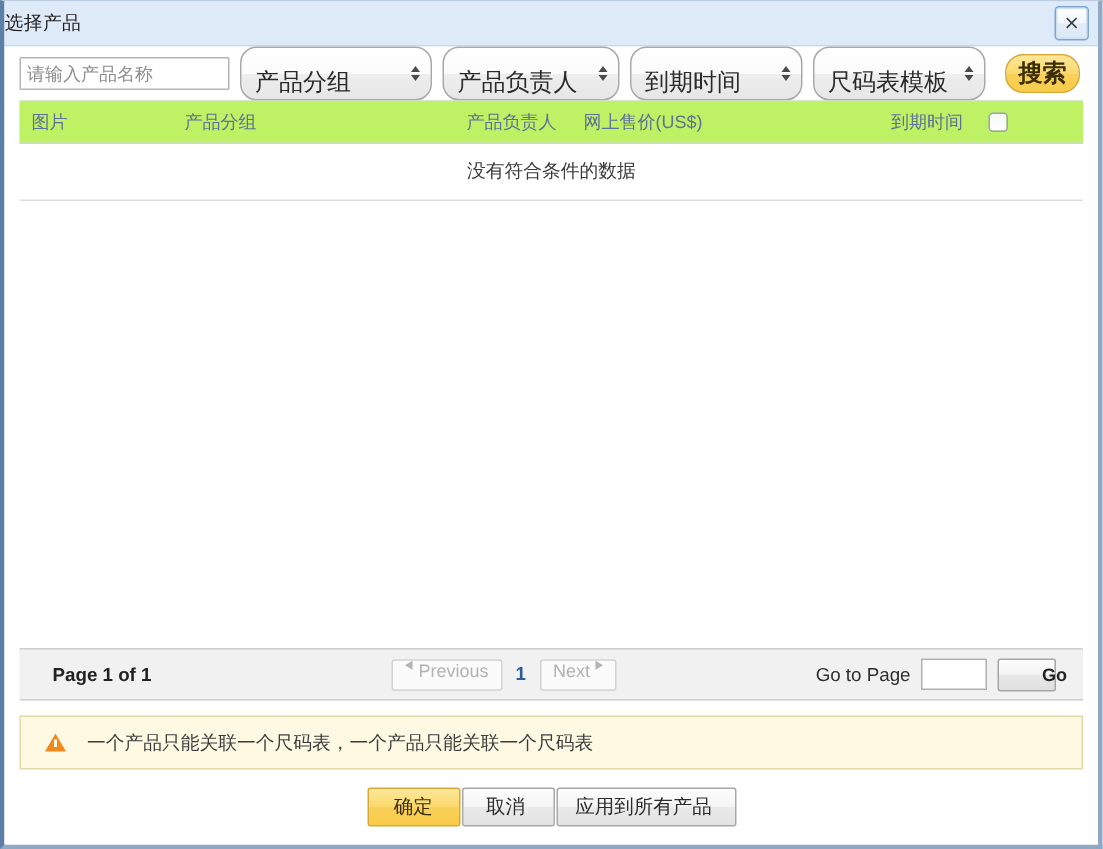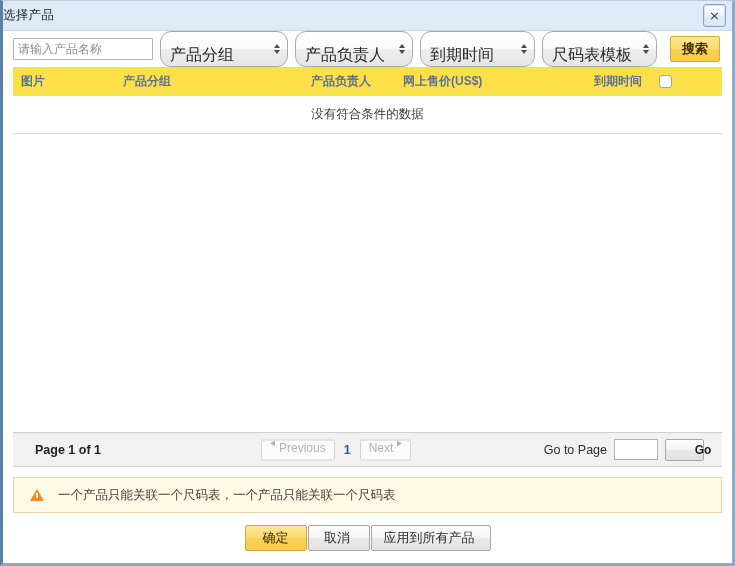--- a/index.html
+++ b/index.html
@@ -140,57 +140,57 @@
   }
   .sel-arrows .up { border-bottom: 4px solid #4a4a4a; margin-bottom: 2px; }
   .sel-arrows .down { border-top: 4px solid #4a4a4a; }
 
   .search-btn {
     width: 50px;
     height: 26px;
     box-sizing: border-box;
     margin-left: 6px;
     border: 1px solid #d8a93a;
-    border-radius: 2px;
+    border-radius: 12px;
     background: linear-gradient(to bottom, #fde79b 0%, #fbd96b 50%, #f9d158 51%, #f8cb4a 100%);
     color: #3b2d00;
-    font-size: 13px;
+    font-size: 16px;
     font-weight: bold;
     display: flex;
     align-items: center;
     justify-content: center;
     cursor: pointer;
   }
 
   
   .table-wrap {
     margin: 0 10px;
     flex: 1 1 auto;
     display: flex;
     flex-direction: column;
     min-height: 0;
   }
   .table-head {
     height: 27px;
     flex: 0 0 27px;
-    background: #fde047;
+    background: #bef264;
     border-top: 1px solid #c7d6e8;
     border-bottom: 1px solid #c7d6e8;
     display: flex;
     align-items: center;
-    font-weight: bold;
+    font-weight: normal;
     font-size: 12px;
     color: #5c7296;
     position: relative;
   }
   .th { position: absolute; white-space: nowrap; }
   .th-img    { left: 8px; }
   .th-name   { left: 110px; }
   .th-owner  { left: 298px; }
-  .th-price  { left: 390px; }
+  .th-price  { left: 376px; }
   .th-expire { left: 581px; }
   .th-check  { right: 50px; }
   .hdr-checkbox {
     width: 13px;
     height: 13px;
     box-sizing: border-box;
     border: 1px solid #9aa4ae;
     border-radius: 3px;
     background: linear-gradient(to bottom, #f7f7f5 0%, #ffffff 100%);
     cursor: pointer;

